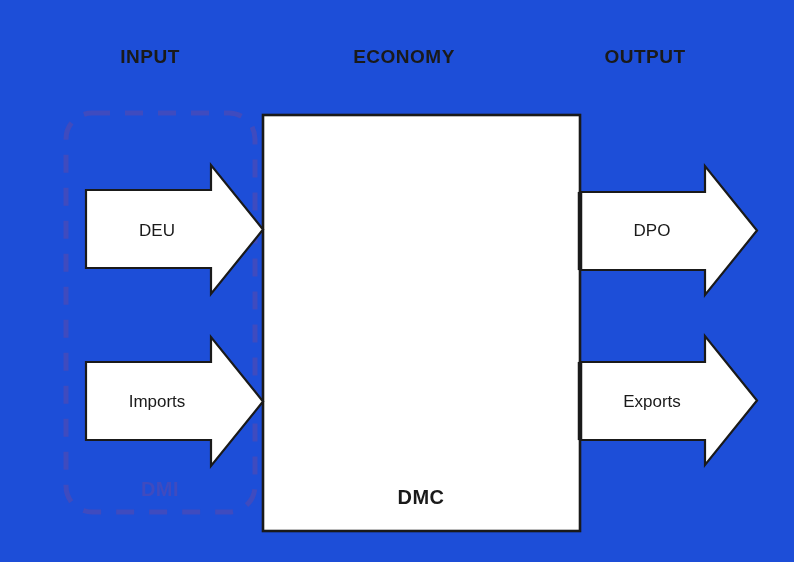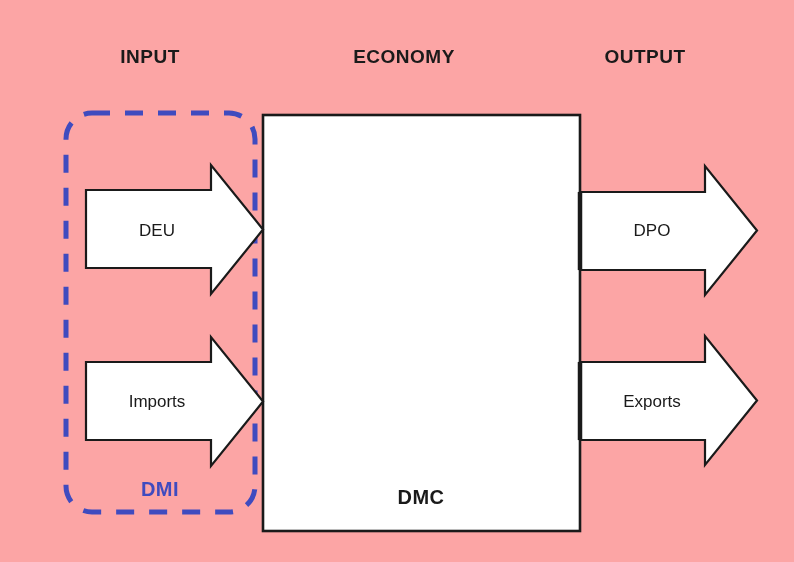--- a/index.html
+++ b/index.html
@@ -7,21 +7,21 @@
     padding: 0;
     background: #ffffff;
   }
   body {
     font-family: "Liberation Sans", sans-serif;
   }
   #stage {
     position: relative;
     width: 794px;
     height: 562px;
-    background: #fca5a5;
+    background: #1d4ed8;
     overflow: hidden;
   }
   #diagram-svg {
     position: absolute;
     left: 0;
     top: 0;
     width: 794px;
     height: 562px;
   }
   .col-header {

